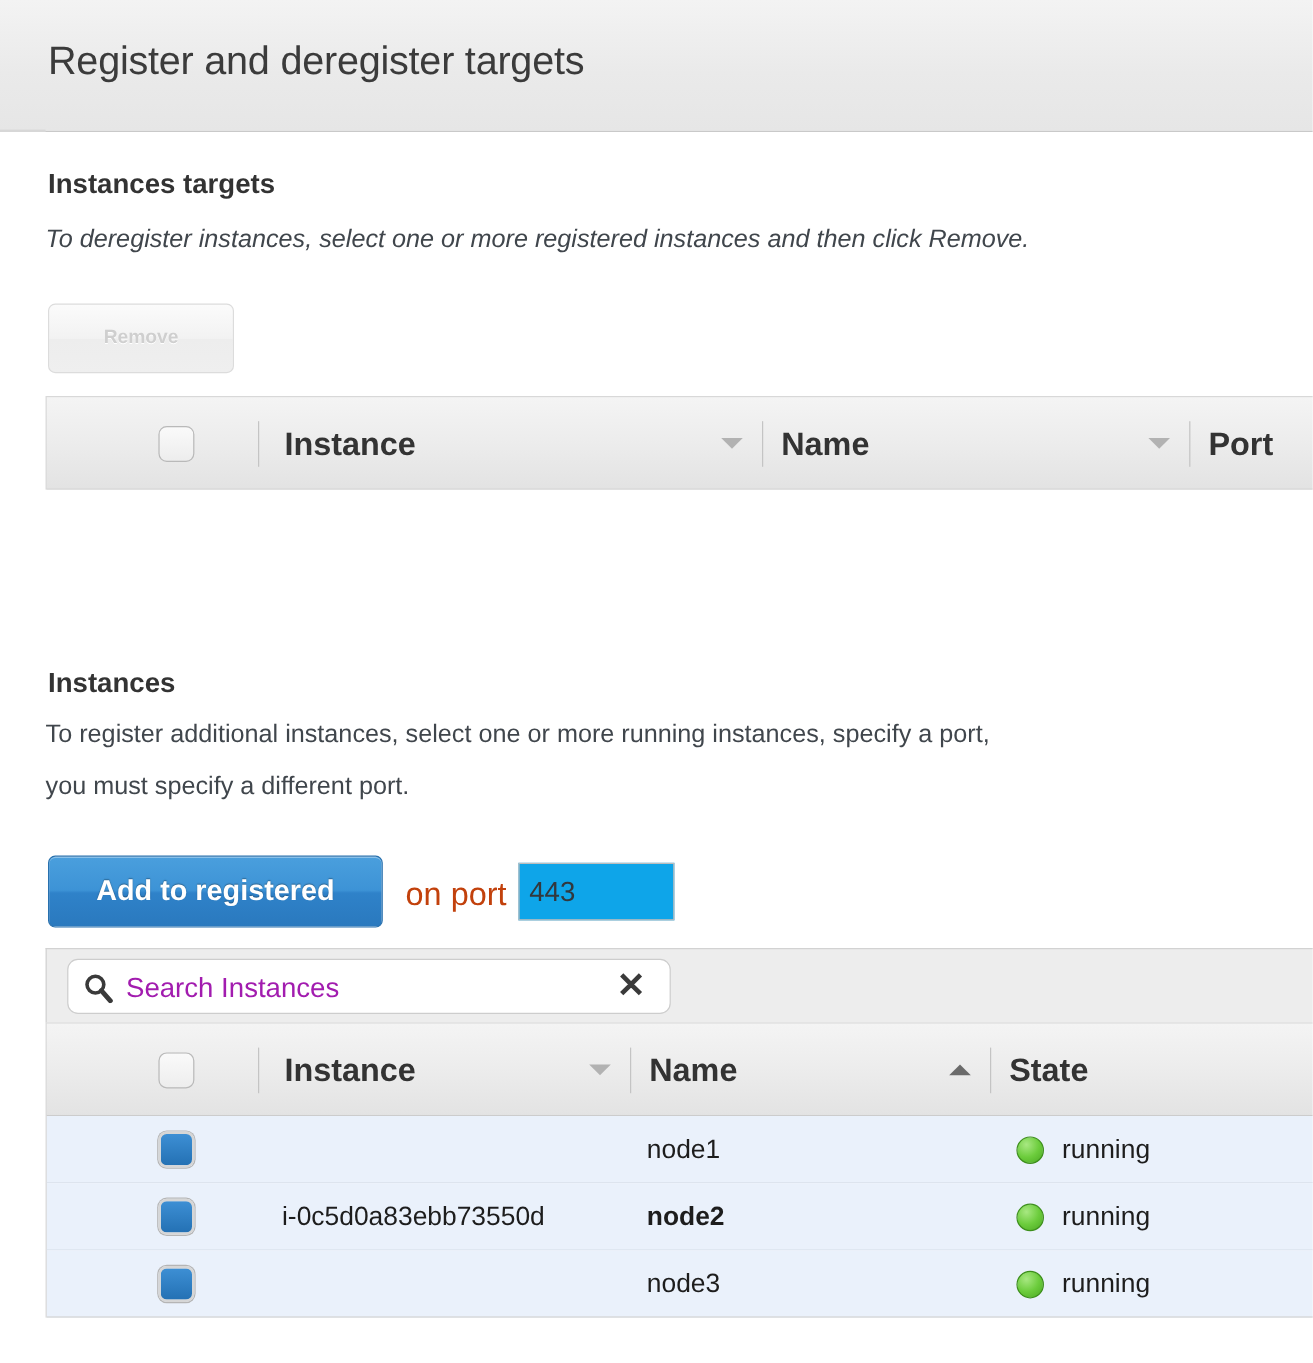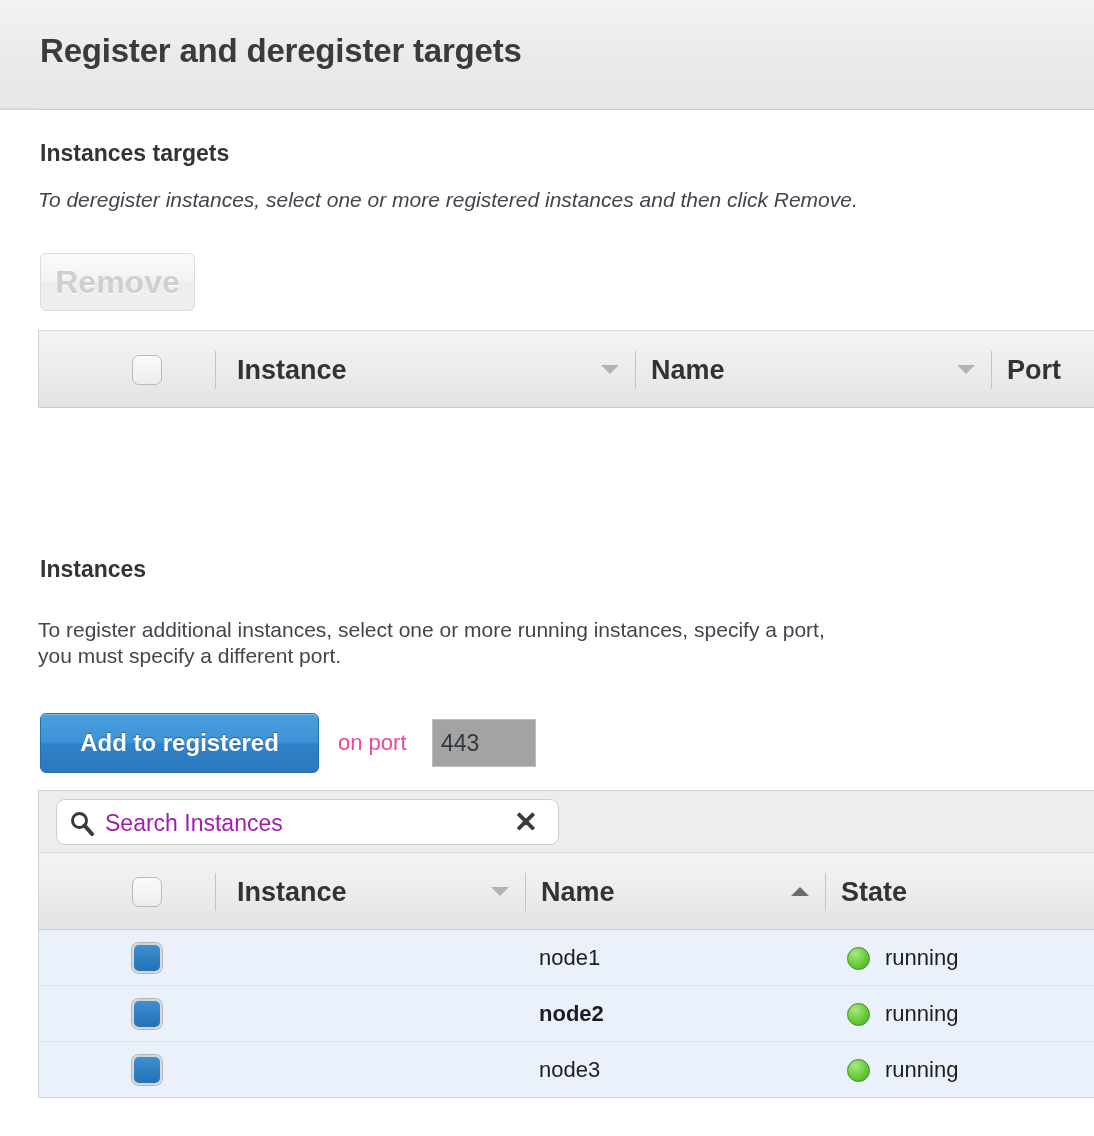--- a/index.html
+++ b/index.html
@@ -33,21 +33,21 @@
     content: "";
     position: absolute;
     left: 0; bottom: -1px;
     width: 38px; height: 2px;
     background: #d7d7d7;
   }
   .dialog-title {
     position: absolute;
     left: 40px; top: 32px;
     font-size: 33px;
-    font-weight: bold;
+    font-weight: normal;
     color: #3b3b3b;
     letter-spacing: -0.2px;
     white-space: nowrap;
   }
 
   
   .content { position: absolute; left: 0; top: 110px; width: 1094px; }
 
   .section-title {
     position: absolute;
@@ -73,49 +73,49 @@
     font-weight: bold;
     text-align: center;
     white-space: nowrap;
     cursor: pointer;
     user-select: none;
   }
   .btn-disabled {
     left: 40px;
     width: 155px; height: 58px;
     line-height: 56px;
-    font-size: 32px;
+    font-size: 16px;
     color: #cfcfcf;
     text-shadow: 0 1px 0 #ffffff;
     background: linear-gradient(to bottom, #fbfbfb 0%, #f2f2f2 50%, #ededed 51%, #efefef 100%);
     border: 1px solid #dcdcdc;
     cursor: default;
   }
   .btn-primary {
     left: 40px;
     width: 279px; height: 60px;
     line-height: 58px;
     font-size: 24px;
     color: #ffffff;
     text-shadow: 0 -1px 1px rgba(0,0,0,0.35);
     background: linear-gradient(to bottom, #4a9fdd 0%, #3d93d6 48%, #2f82c9 52%, #2a79be 100%);
     border: 1px solid #2870ad;
     box-shadow: inset 0 1px 0 rgba(255,255,255,0.35);
   }
 
   .inline-label {
     position: absolute;
-    font-size: 22px;
-    color: #ec4899;
+    font-size: 27px;
+    color: #c2410c;
     white-space: nowrap;
   }
   .port-input {
     position: absolute;
-    width: 104px; height: 48px;
-    background: #a3a3a3;
+    width: 130px; height: 48px;
+    background: #0ea5e9;
     border: 1px solid #bdbdbd;
     font-family: "Liberation Sans", sans-serif;
     font-size: 23px;
     color: #32383d;
     padding: 0 8px;
     outline: none;
   }
 
   
   .table {
@@ -274,21 +274,21 @@
         <div class="sort-arrow sort-desc" style="left:918px;"></div>
         <div class="col-divider" style="left:952px;"></div>
 
         <div class="th-cell" style="left:968px;">Port</div>
       </div>
       <div class="tbody-empty"></div>
     </div>
 
     <div class="section-title" style="top:446px;">Instances</div>
 
-    <div class="section-desc" style="top:500px;text-align:right;">To register additional instances, select one or more running instances, specify a port,</div>
+    <div class="section-desc" style="top:482px;text-align:right;">To register additional instances, select one or more running instances, specify a port,</div>
     <div class="section-desc" style="top:526px;">you must specify a different port.</div>
 
     <div class="btn btn-primary" style="top:603px;text-align:center;">Add to registered</div>
 
     <div class="inline-label" style="left:338px; top:620px;">on port</div>
 
     <input class="port-input" style="left: 432px; top: 609px;" type="text" value="443">
 
     <div class="search-bar" style="top:680px;">
       <div class="search-box">
@@ -322,20 +322,21 @@
 
       <div class="trow">
         <div class="cb cb-checked row-cb"></div>
         <div class="cell" style="left:500px;">node1</div>
         <div class="dot" style="left:808px;"></div>
         <div class="cell" style="left:846px;">running</div>
       </div>
 
       <div class="trow">
         <div class="cb cb-checked row-cb"></div>
+        <div class="cell" style="left:196px;">i-0c5d0a83ebb73550d</div>
         <div class="cell" style="left:500px;font-weight:bold;">node2</div>
         <div class="dot" style="left:808px;"></div>
         <div class="cell" style="left:846px;">running</div>
       </div>
 
       <div class="trow">
         <div class="cb cb-checked row-cb"></div>
         <div class="cell" style="left:500px;">node3</div>
         <div class="dot" style="left:808px;"></div>
         <div class="cell" style="left:846px;">running</div>

